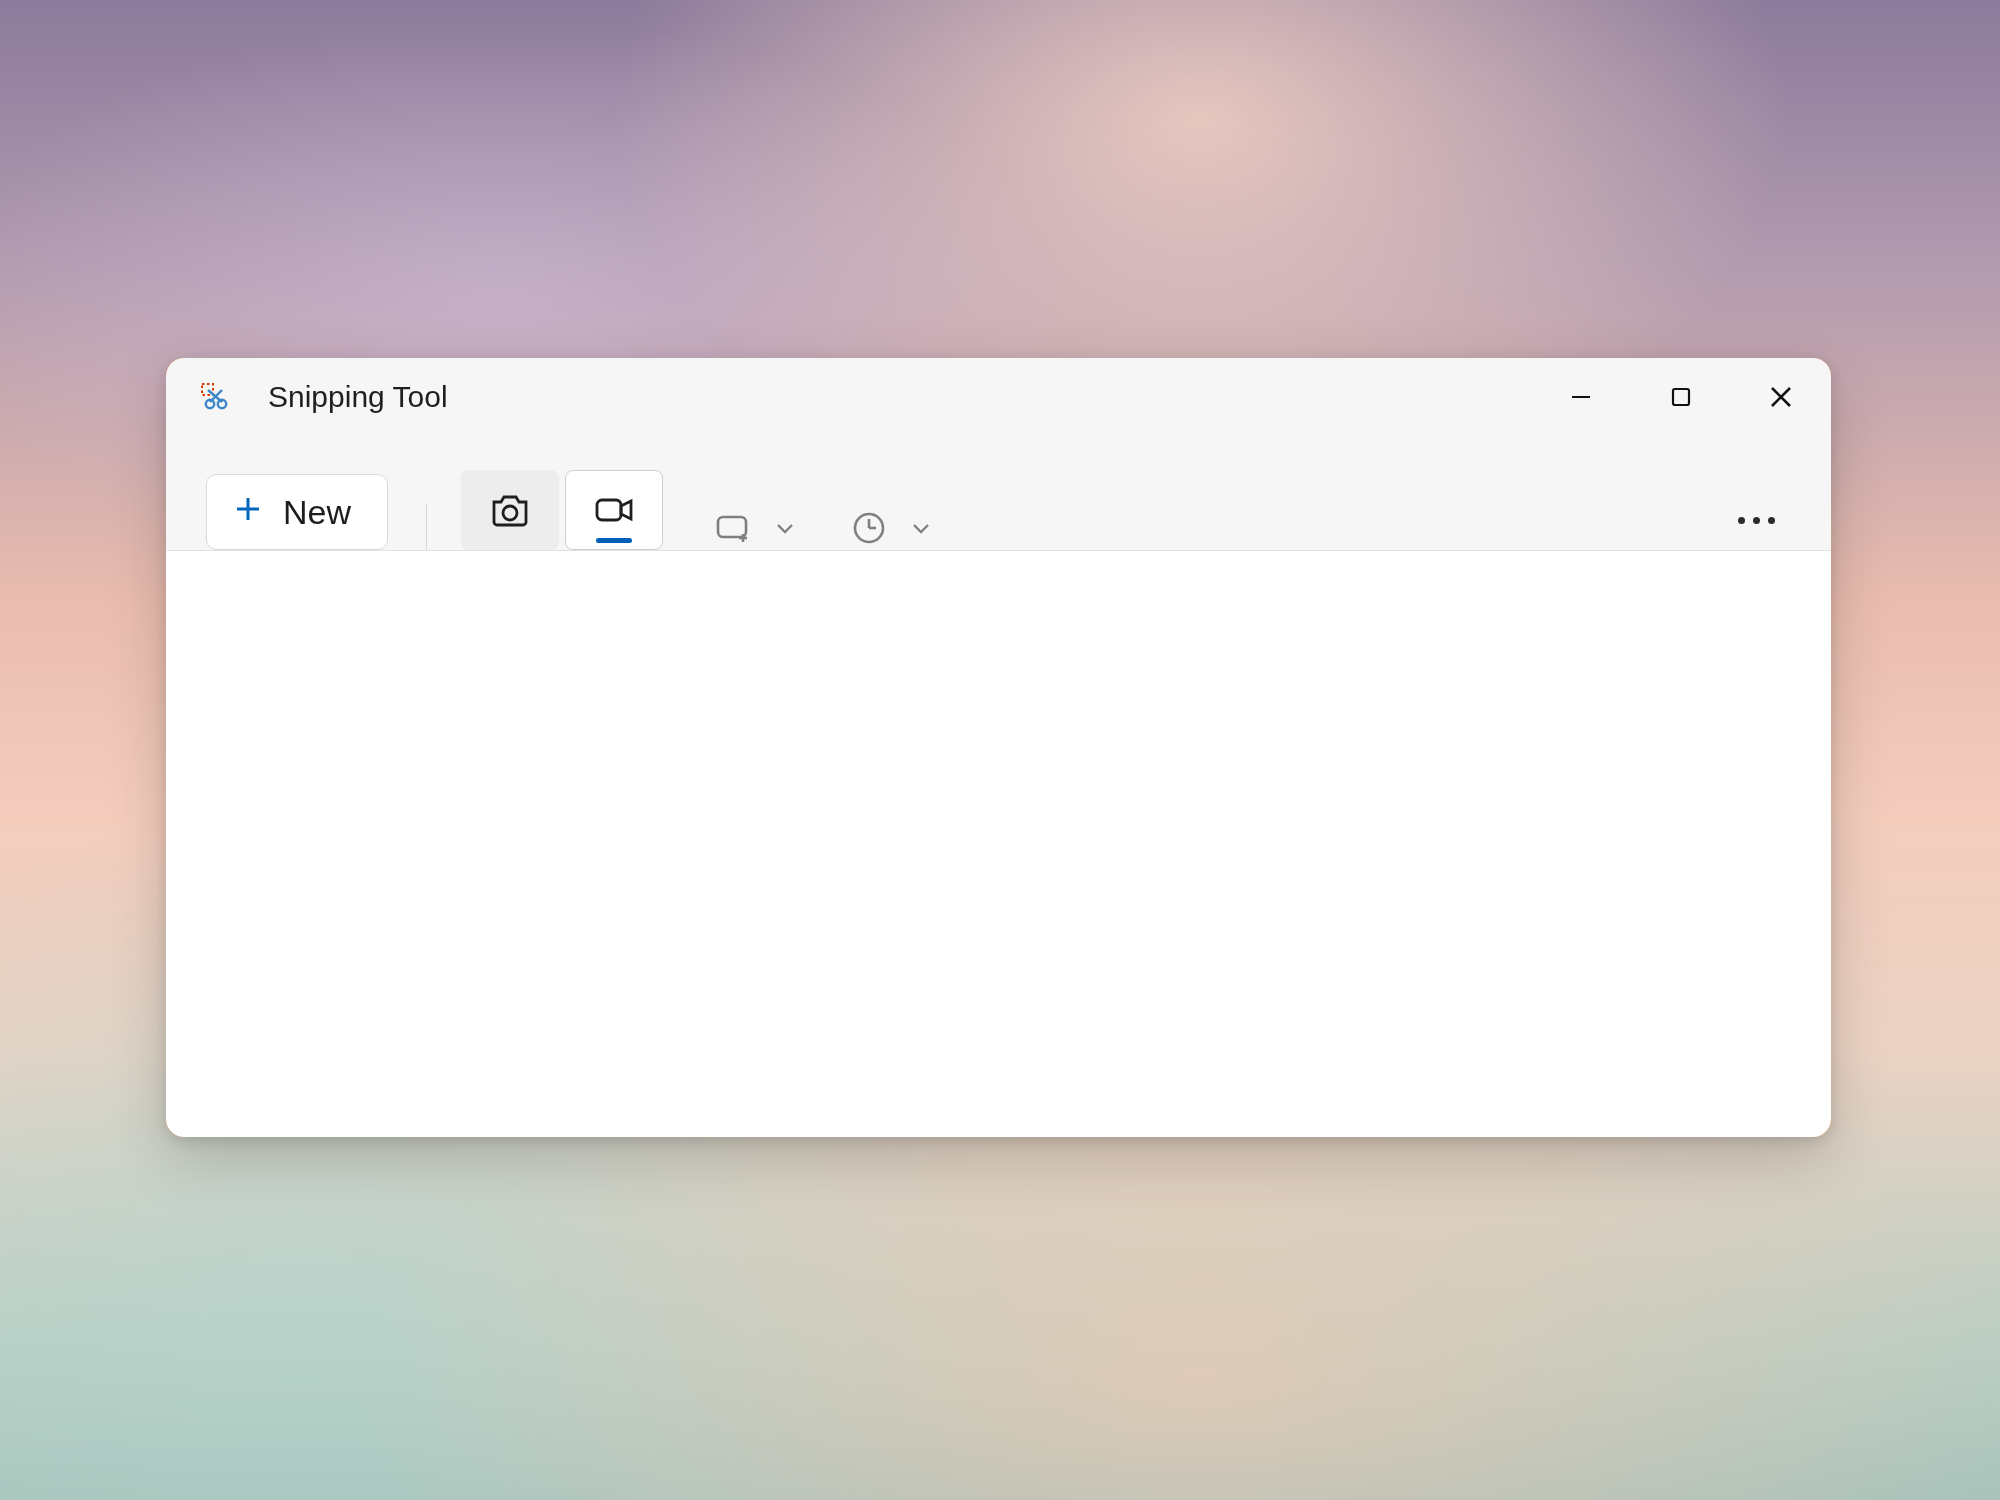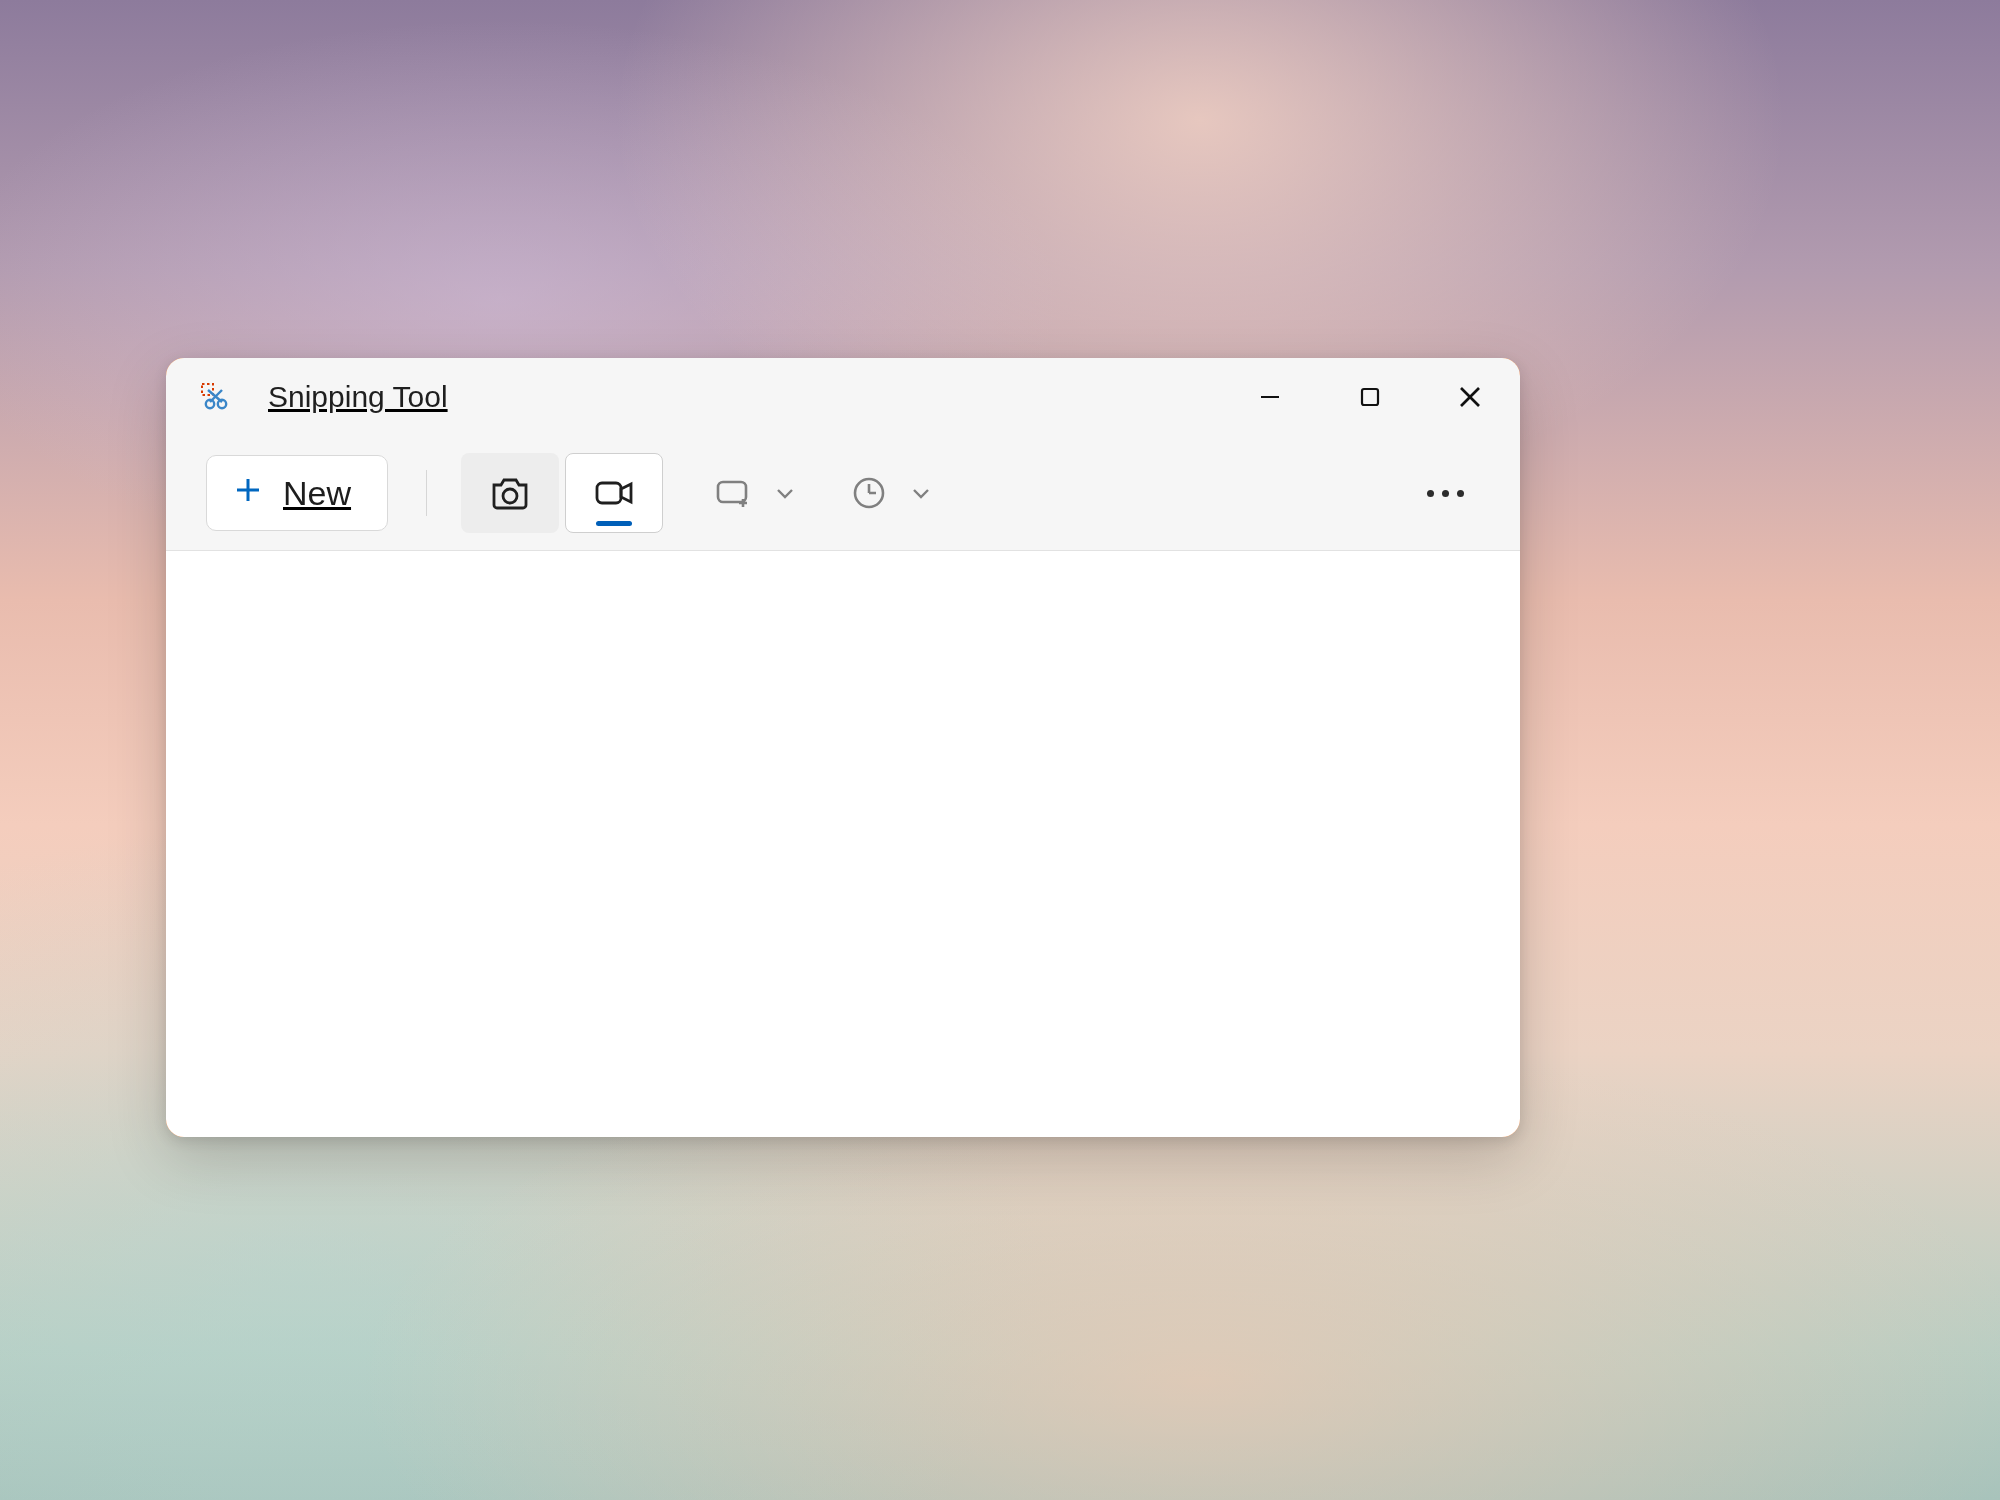--- a/index.html
+++ b/index.html
@@ -15,29 +15,28 @@
       radial-gradient(ellipse 1000px 600px at 15% 85%, rgba(180,215,210,0.5), transparent 75%),
       linear-gradient(180deg, #8d7b9c 0%, #b29baf 18%, #e9bcae 40%, #f4cdbd 55%, #ebd3c4 70%, #b9cec3 90%, #a8c3bb 100%);
     overflow: hidden;
     position: relative;
   }
 
   .window {
     position: absolute;
     left: 166px;
     top: 358px;
-    width: 1354px;
+    width: 1665px;
     height: 779px;
     background: #f97316;
     border-radius: 18px;
     box-shadow: 0 20px 60px rgba(0,0,0,0.18), 0 4px 14px rgba(0,0,0,0.12);
     display: flex;
     flex-direction: column;
     overflow: hidden;
-    text-decoration: underline;
   }
 
   
   .titlebar {
     height: 78px;
     background: #f6f6f6;
     display: flex;
     align-items: center;
     padding-left: 34px;
     position: relative;
@@ -60,21 +59,21 @@
   }
   .caption-btn svg { stroke: #111; stroke-width: 2.2; fill: none; }
   .caption-close svg { stroke-width: 2.6; }
 
   
   .toolbar {
     height: 115px;
     background: #f6f6f6;
     border-bottom: 1px solid #e2e2e2;
     display: flex;
-    align-items: center;
+    align-items: flex-end;
     padding: 0 40px 0 40px;
   }
 
   .new-btn {
     height: 76px;
     padding: 0 36px 0 26px;
     border: 1.5px solid #d9d9d9;
     border-radius: 10px;
     background: #ffffff;
     display: flex;

